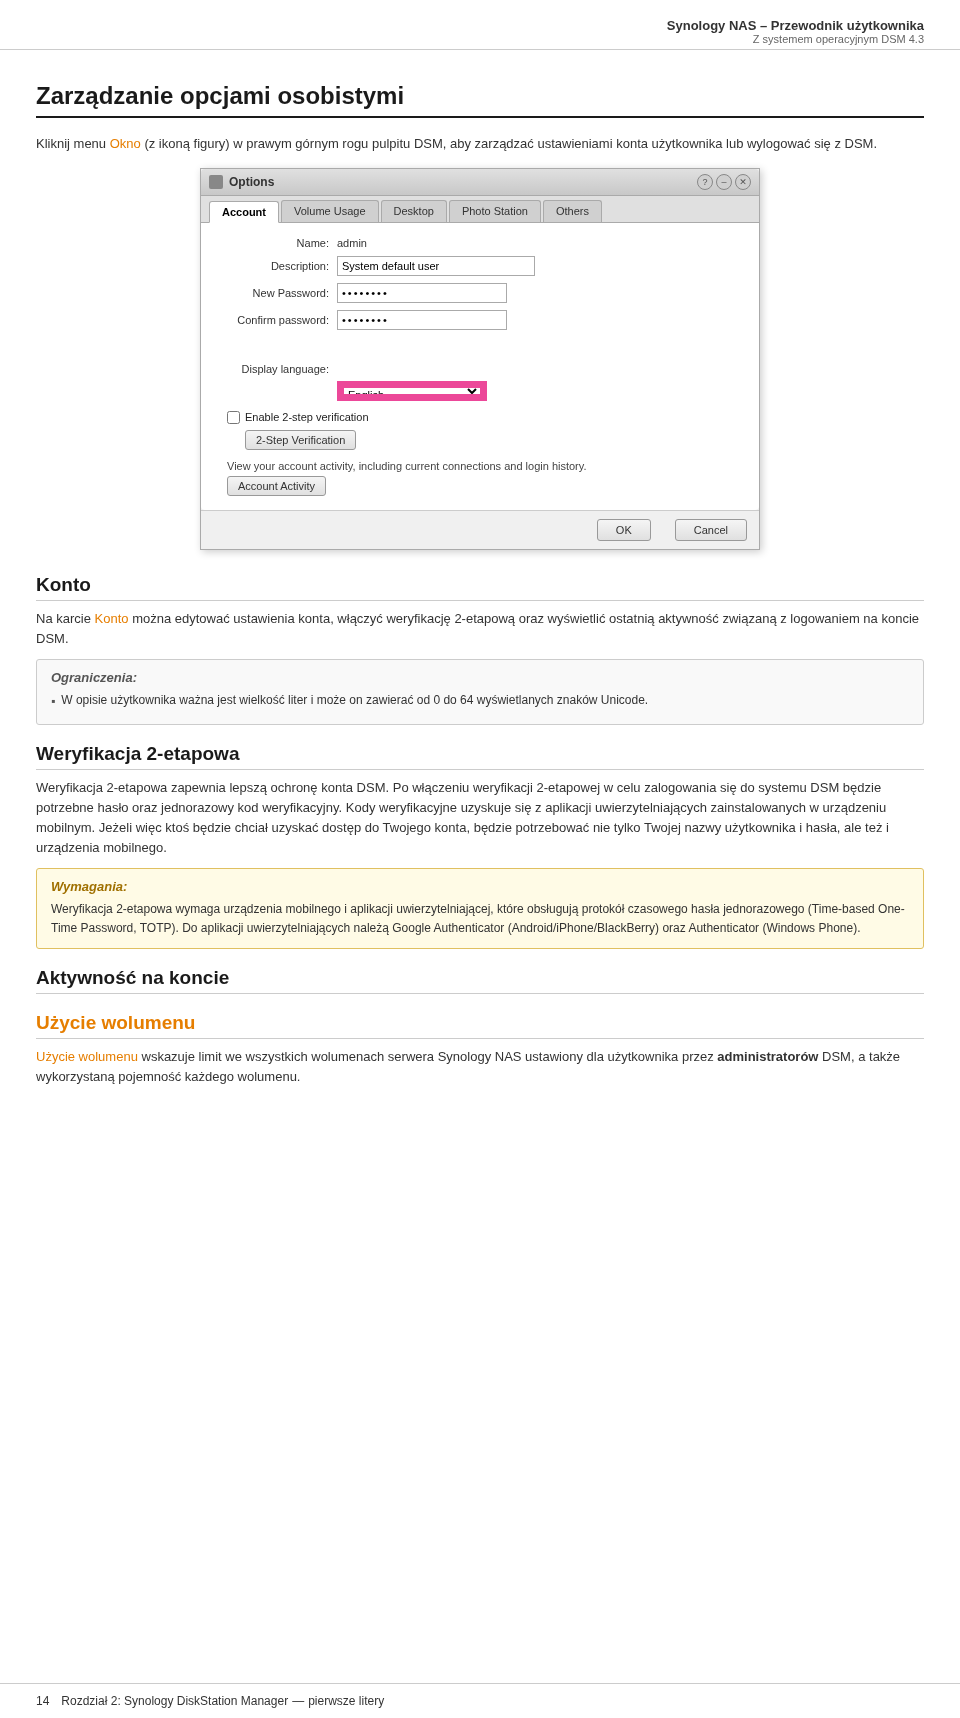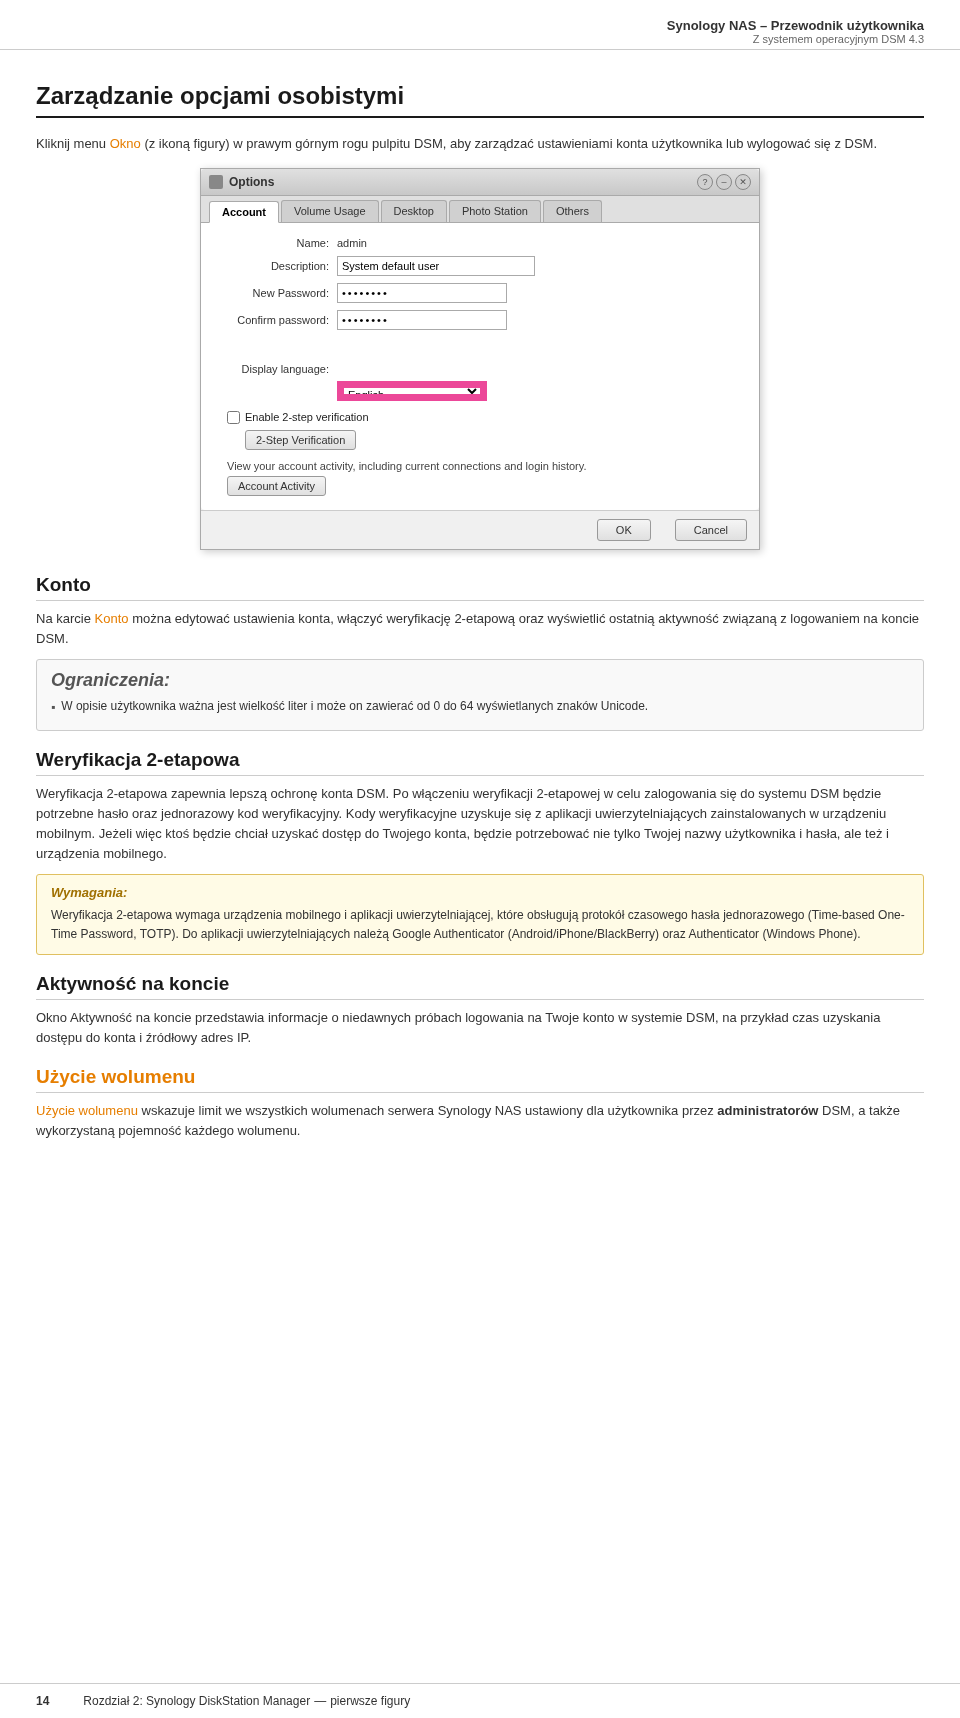--- a/index.html
+++ b/index.html
@@ -266,21 +266,21 @@
 
     
     .note-box {
       border: 1px solid #ccc;
       background: #f9f9f9;
       border-radius: 3px;
       padding: 10px 14px;
       margin: 10px 0 14px 0;
     }
     .note-box .note-title {
-      font-size: 18px;
+      font-size: 13px;
       font-weight: bold;
       color: #555;
       font-style: italic;
       margin-bottom: 6px;
     }
     .note-box .note-item {
       display: flex;
       align-items: flex-start;
       gap: 6px;
       font-size: 12px;
@@ -322,22 +322,22 @@
       left: 0;
       right: 0;
       border-top: 1px solid #ccc;
       padding: 10px 36px;
       display: flex;
       align-items: center;
       font-size: 12px;
       color: #333;
     }
     .page-footer .page-num {
-      font-weight: bold;
-      margin-right: 34px;
+      font-weight: normal;
+      margin-right: 12px;
     }
     .page-footer .em-dash {
       margin: 0 4px;
     }
   </style>
 </head>
 <body>
 
 <div class="page-header">
   <div class="doc-title">Synology NAS – Przewodnik użytkownika</div>
@@ -440,27 +440,26 @@
 
   <h2 class="section-heading">Weryfikacja 2-etapowa</h2>
   <p class="body-text">Weryfikacja 2-etapowa zapewnia lepszą ochronę konta DSM. Po włączeniu weryfikacji 2-etapowej w celu zalogowania się do systemu DSM będzie potrzebne hasło oraz jednorazowy kod weryfikacyjny. Kody weryfikacyjne uzyskuje się z aplikacji uwierzytelniających zainstalowanych w urządzeniu mobilnym. Jeżeli więc ktoś będzie chciał uzyskać dostęp do Twojego konta, będzie potrzebować nie tylko Twojej nazwy użytkownika i hasła, ale też i urządzenia mobilnego.</p>
 
   <div class="wymagania-box">
     <div class="wymagania-title">Wymagania:</div>
     <div class="wymagania-text">Weryfikacja 2-etapowa wymaga urządzenia mobilnego i aplikacji uwierzytelniającej, które obsługują protokół czasowego hasła jednorazowego (Time-based One-Time Password, TOTP). Do aplikacji uwierzytelniających należą Google Authenticator (Android/iPhone/BlackBerry) oraz Authenticator (Windows Phone).</div>
   </div>
 
   <h2 class="section-heading">Aktywność na koncie</h2>
-  <p class="body-text">Okno Aktywność na koncie przedstawia informacje o niedawnych próbach logowania na Twoje konto w systemie DSM, na przykład czas uzyskania dostępu do konta i źródłowy adres IP.</p>
 
   <h2 class="section-heading orange">Użycie wolumenu</h2>
   <p class="body-text">
     <a class="konto-link">Użycie wolumenu</a><span> wskazuje limit we wszystkich wolumenach serwera Synology NAS ustawiony dla użytkownika przez </span><strong>administratorów</strong><span> DSM, a także wykorzystaną pojemność każdego wolumenu.</span>
   </p>
 
 </div>
 
 <div class="page-footer">
   <span class="page-num">14</span>
   <span>Rozdział 2: Synology DiskStation Manager</span>
   <span class="em-dash">—</span>
-  <span>pierwsze figury</span>
+  <span>pierwsze litery</span>
 </div>
 
 </body></html>

